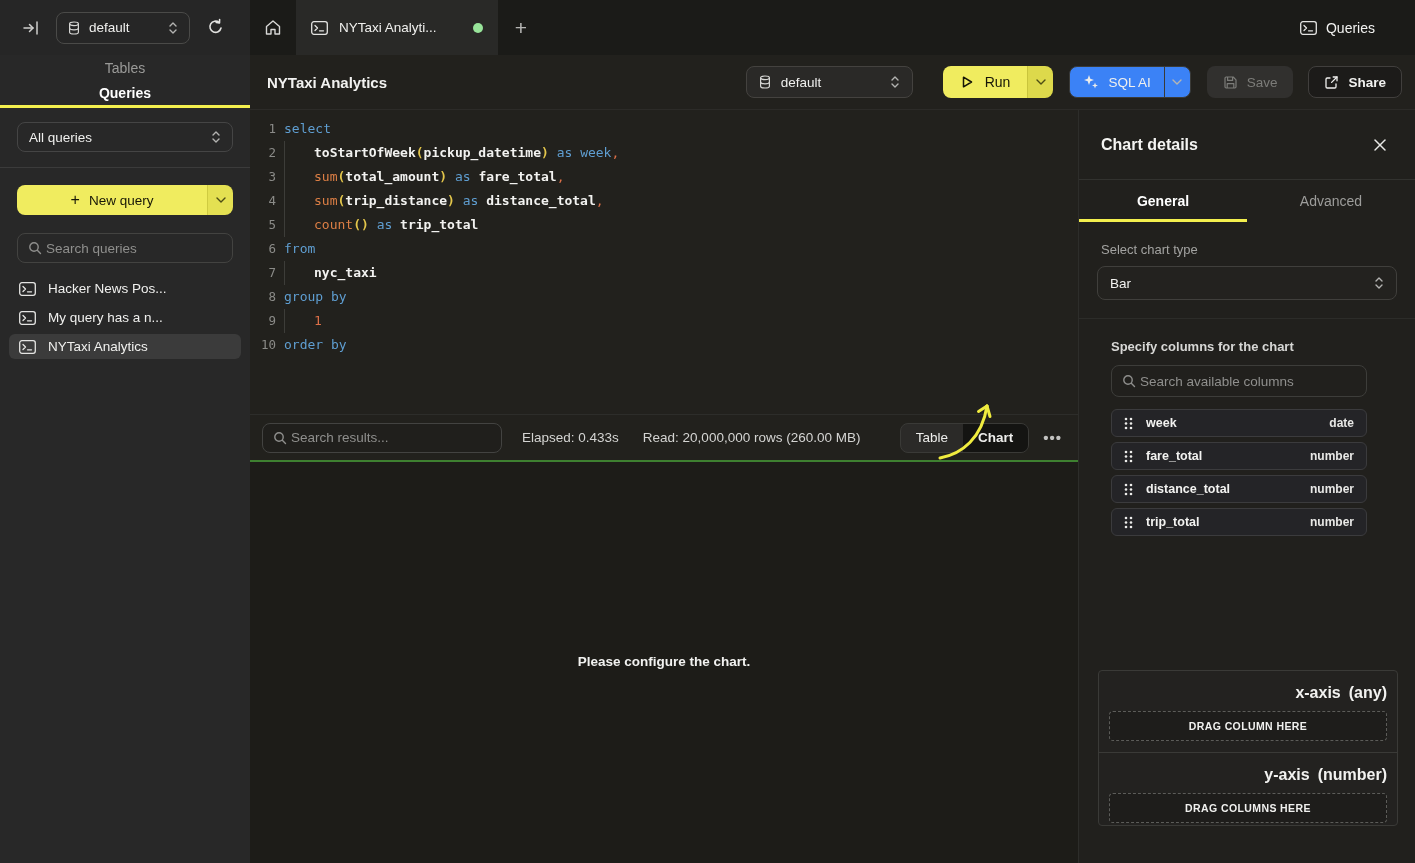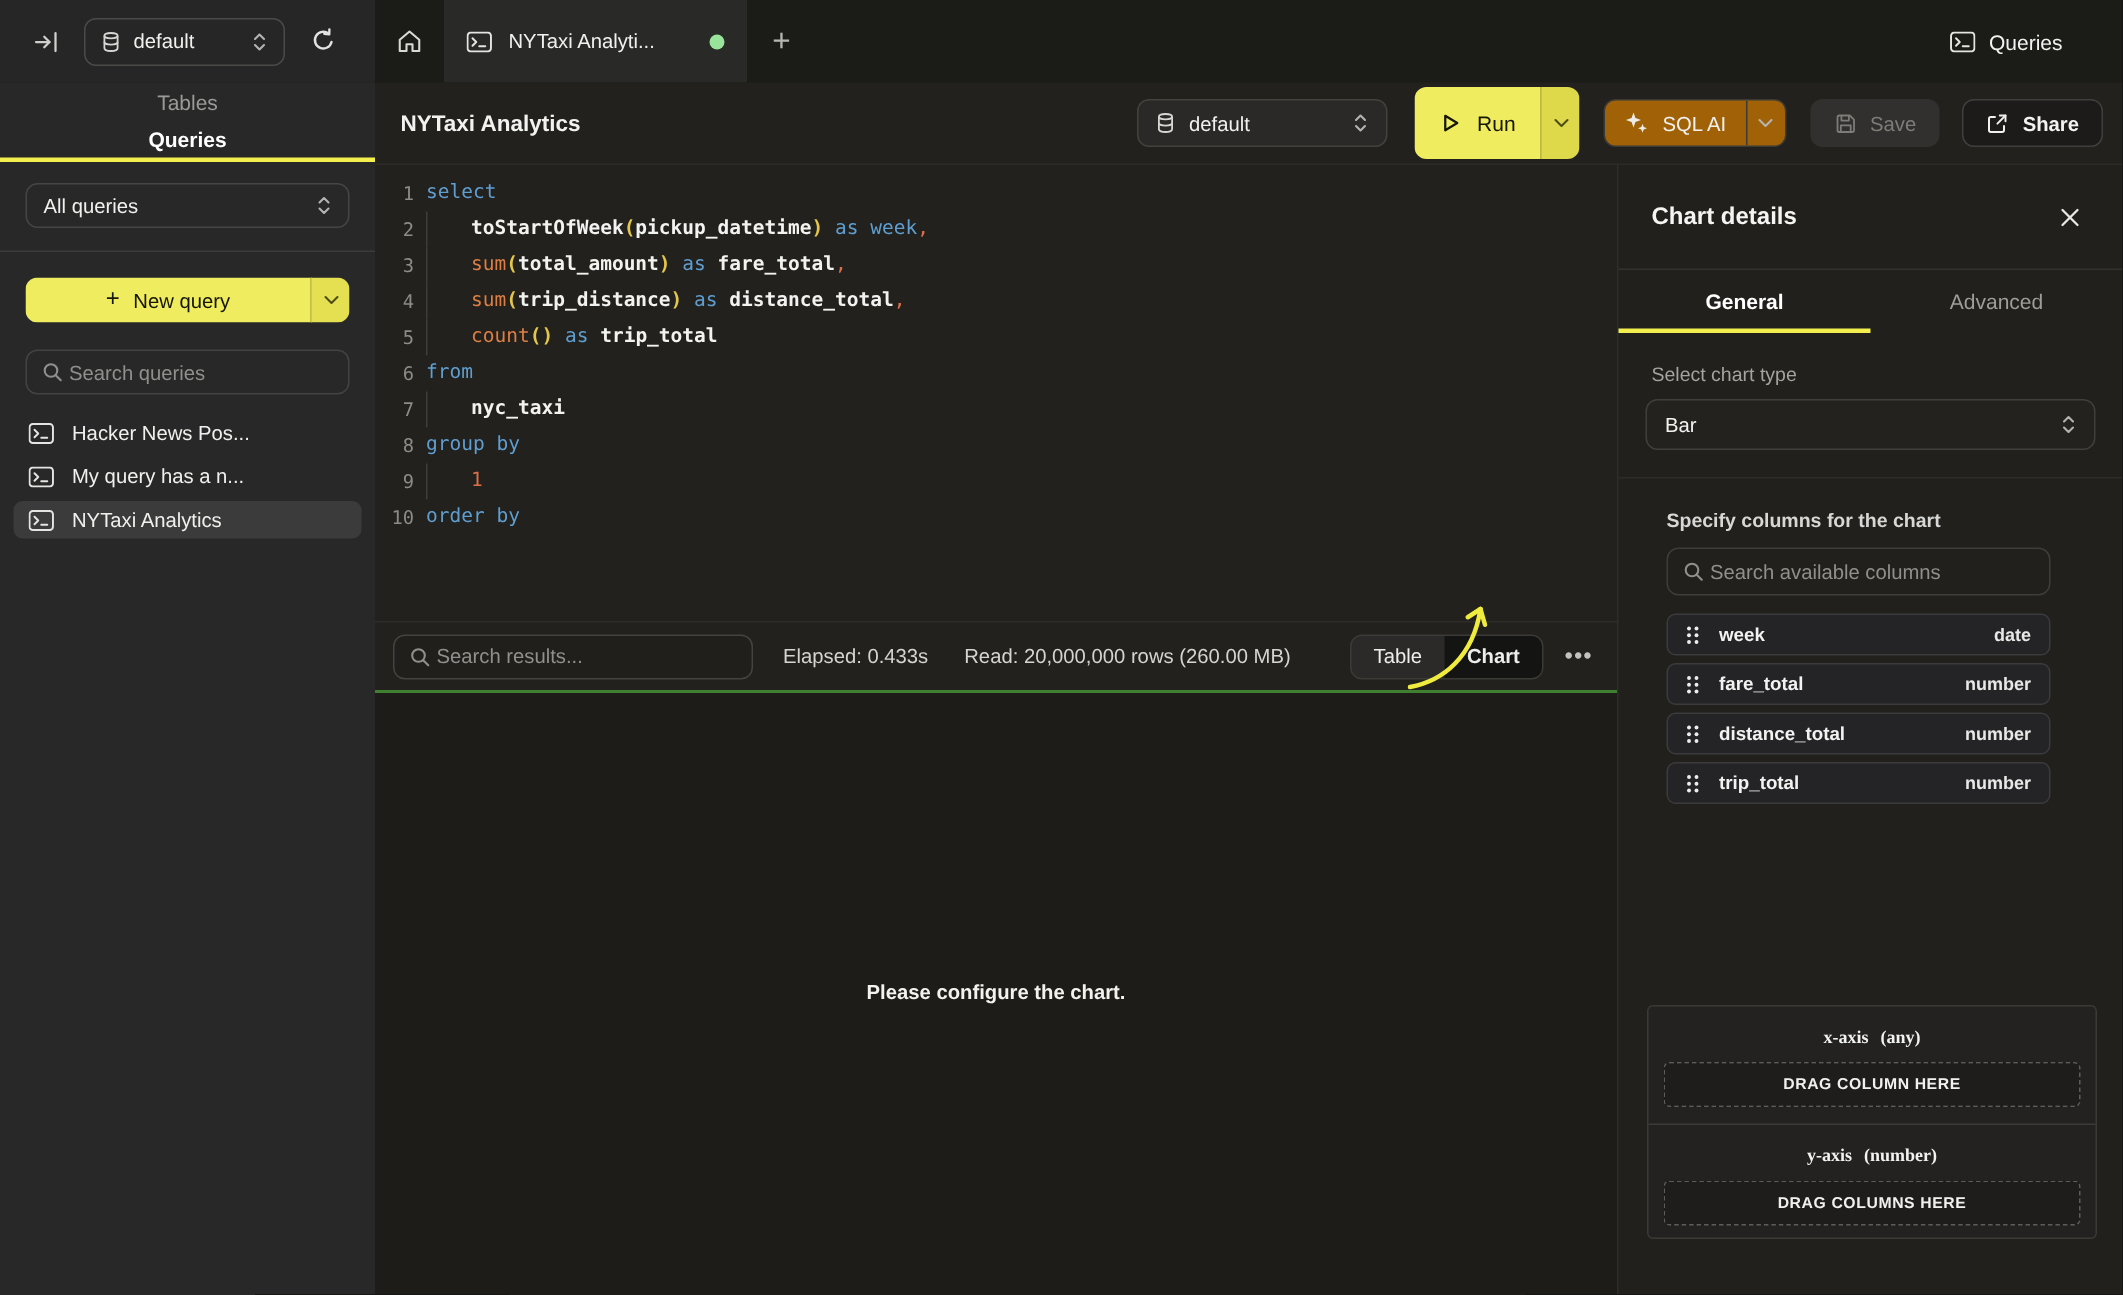--- a/index.html
+++ b/index.html
@@ -50,24 +50,24 @@
   .query-item.active { background:#3b3b3b; }
   .q-icon { color:#e4e4e2; display:flex; }
 
   
   .doc-header { position:absolute; left:250px; top:55px; width:1165px; height:55px; background:#22211d;
     border-bottom:1px solid #2c2b28; display:flex; align-items:center; padding:0 13px 0 17px; }
   .doc-title { font-size:15px; font-weight:600; color:#f2f2f0; }
   .dh-select { margin-left:auto; width:167px; height:32px; border:1px solid #44423f; background:#2a2927; border-radius:8px;
     display:flex; align-items:center; gap:10px; padding:0 12px; color:#f0f0ee; }
   .dh-select .ud { margin-left:auto; }
-  .run-btn { margin-left:18px; height:48px; display:flex; border-radius:8px; overflow:hidden; cursor:pointer; }
+  .run-btn { margin-left:30px; height:32px; display:flex; border-radius:8px; overflow:hidden; cursor:pointer; }
   .run-main { background:#f0ec5f; color:#161607; display:flex; align-items:center; gap:11px; padding:0 17px; font-size:14px; }
   .run-caret { width:26px; background:#ddd94b; border-left:1px solid #c9c53c; display:flex; align-items:center; justify-content:center; color:#4d4d15; }
-  .sqlai-btn { margin-left:16px; height:32px; border:1px solid #3a3a37; background:#a16207; border-radius:8px; display:flex; align-items:stretch; overflow:hidden; cursor:pointer; }
+  .sqlai-btn { margin-left:16px; height:32px; border:1px solid #3a3a37; background:#3b82f6; border-radius:8px; display:flex; align-items:stretch; overflow:hidden; cursor:pointer; }
   .sqlai-main { display:flex; align-items:center; gap:9px; padding:0 13px; color:#f0f0ee; }
   .sqlai-caret { width:26px; border-left:1px solid #3a3a37; display:flex; align-items:center; justify-content:center; color:#b5b5b3; }
   .save-btn { margin-left:16px; height:32px; background:#31302e; border-radius:8px; display:flex; align-items:center; gap:9px; padding:0 16px; color:#7c7c79; cursor:default; }
   .share-btn { margin-left:15px; height:32px; background:#1c1b19; border:1px solid #413f3d; border-radius:8px;
     display:flex; align-items:center; gap:9px; padding:0 15px; color:#f2f2f0; font-weight:600; cursor:pointer; }
 
   
   .main { position:absolute; left:250px; top:110px; width:828px; height:753px; background:#22211d; display:flex; flex-direction:column; }
   .editor { height:304px; padding-top:7px; }
   .code-line { display:flex; height:24px; line-height:24px; font-family:"DejaVu Sans Mono", monospace; font-size:13px; }
@@ -116,21 +116,21 @@
   .cols-search { margin-top:11px; height:32px; border-color:#3d3d3a; }
   .col-list { margin-top:12px; display:flex; flex-direction:column; gap:5px; }
   .col-row { height:28px; border:1px solid #3b3b3d; border-radius:6px; background:#242427;
     display:flex; align-items:center; gap:13px; padding:0 12px; }
   .drag-handle { display:flex; cursor:grab; }
   .col-name { font-size:12.5px; font-weight:700; color:#f2f2f0; }
   .col-type { margin-left:auto; font-size:12px; font-weight:700; color:#e8e8e6; }
   .axes { position:absolute; left:19px; right:17px; top:560px; height:156px; border:1px solid #3a3a37; border-radius:4px; background:#232220; }
   .axis-sec { padding:13px 10px 11px; }
   .axis-sec.first { border-bottom:1px solid #3a3a37; }
-  .axis-title { text-align:center; font-size:12px; color:#f2f2f0; font-weight:700;font-family:Liberation Serif, serif; }
+  .axis-title { text-align:right; font-size:16px; color:#f2f2f0; font-weight:700; }
   .axis-constraint { margin-left:8px; font-weight:600; }
   .drop-zone { margin-top:9px; height:30px; border:1px dashed #5c5c59; border-radius:4px; background:#1e1d1b;
     display:flex; align-items:center; justify-content:center; color:#f0f0ee; font-size:10.5px; font-weight:700; letter-spacing:0.4px; }
 </style>
 </head>
 <body>
 
 <div class="app">
 
   <div class="topbar">

